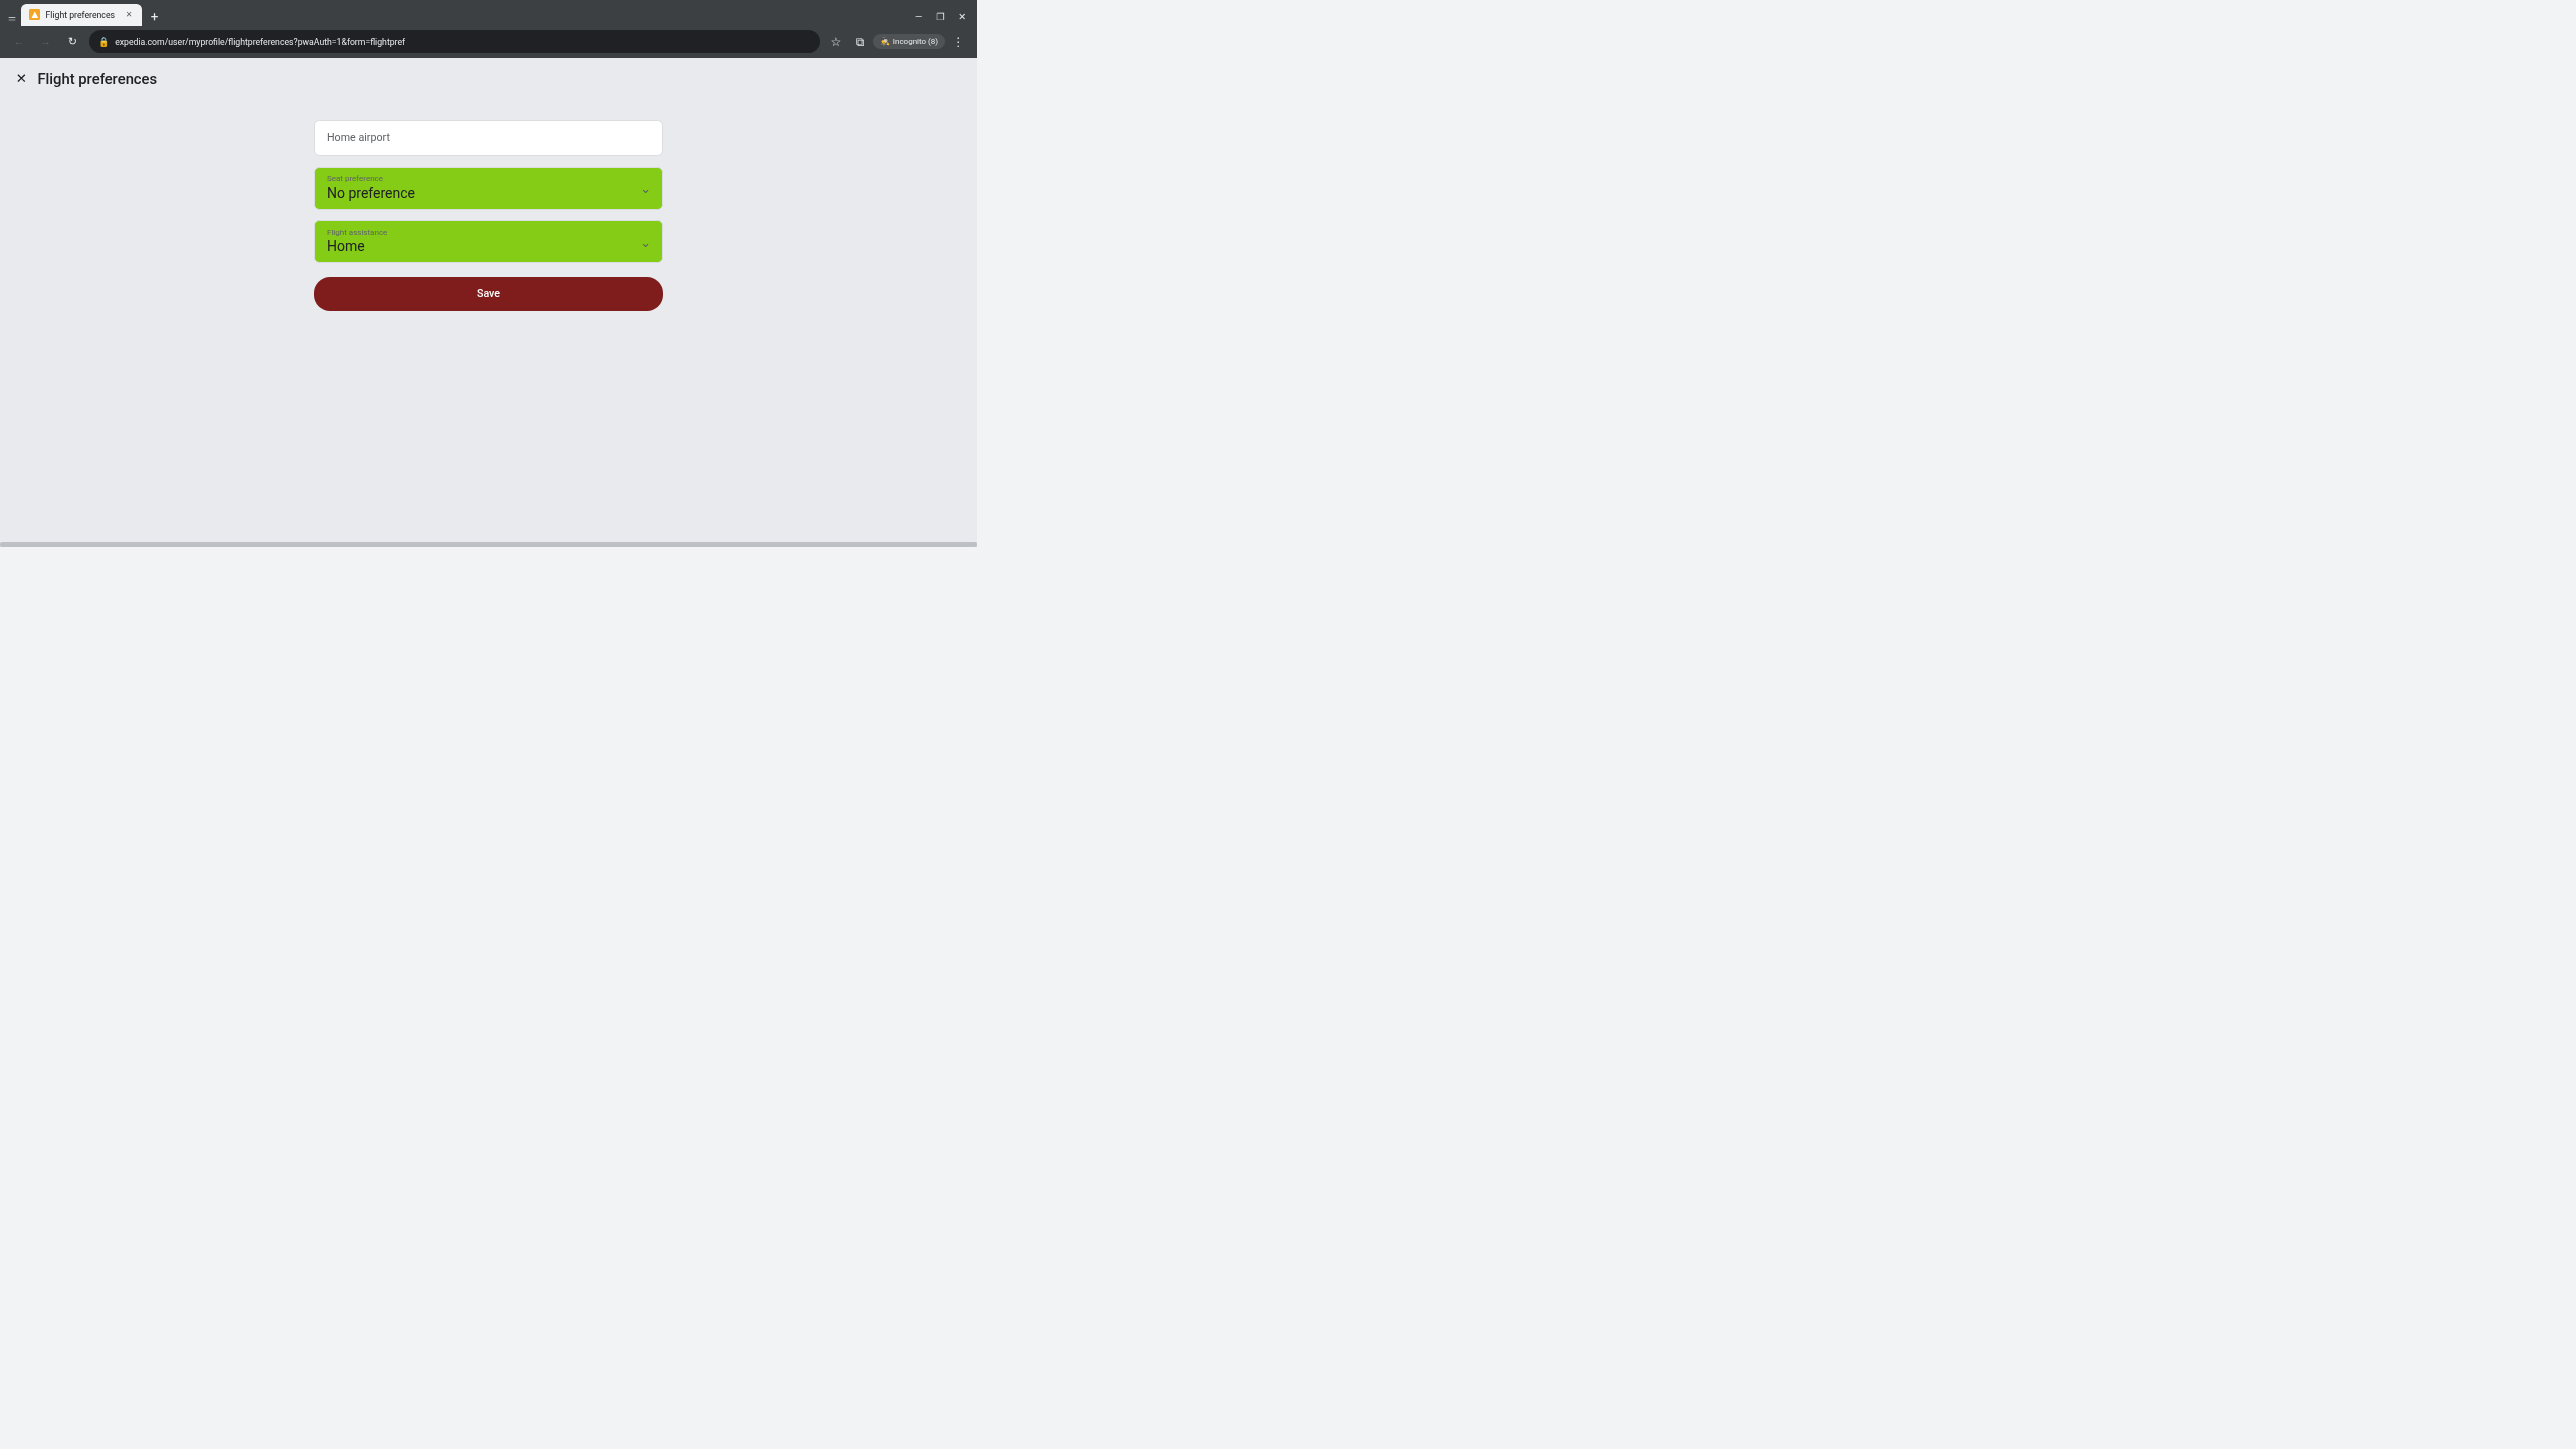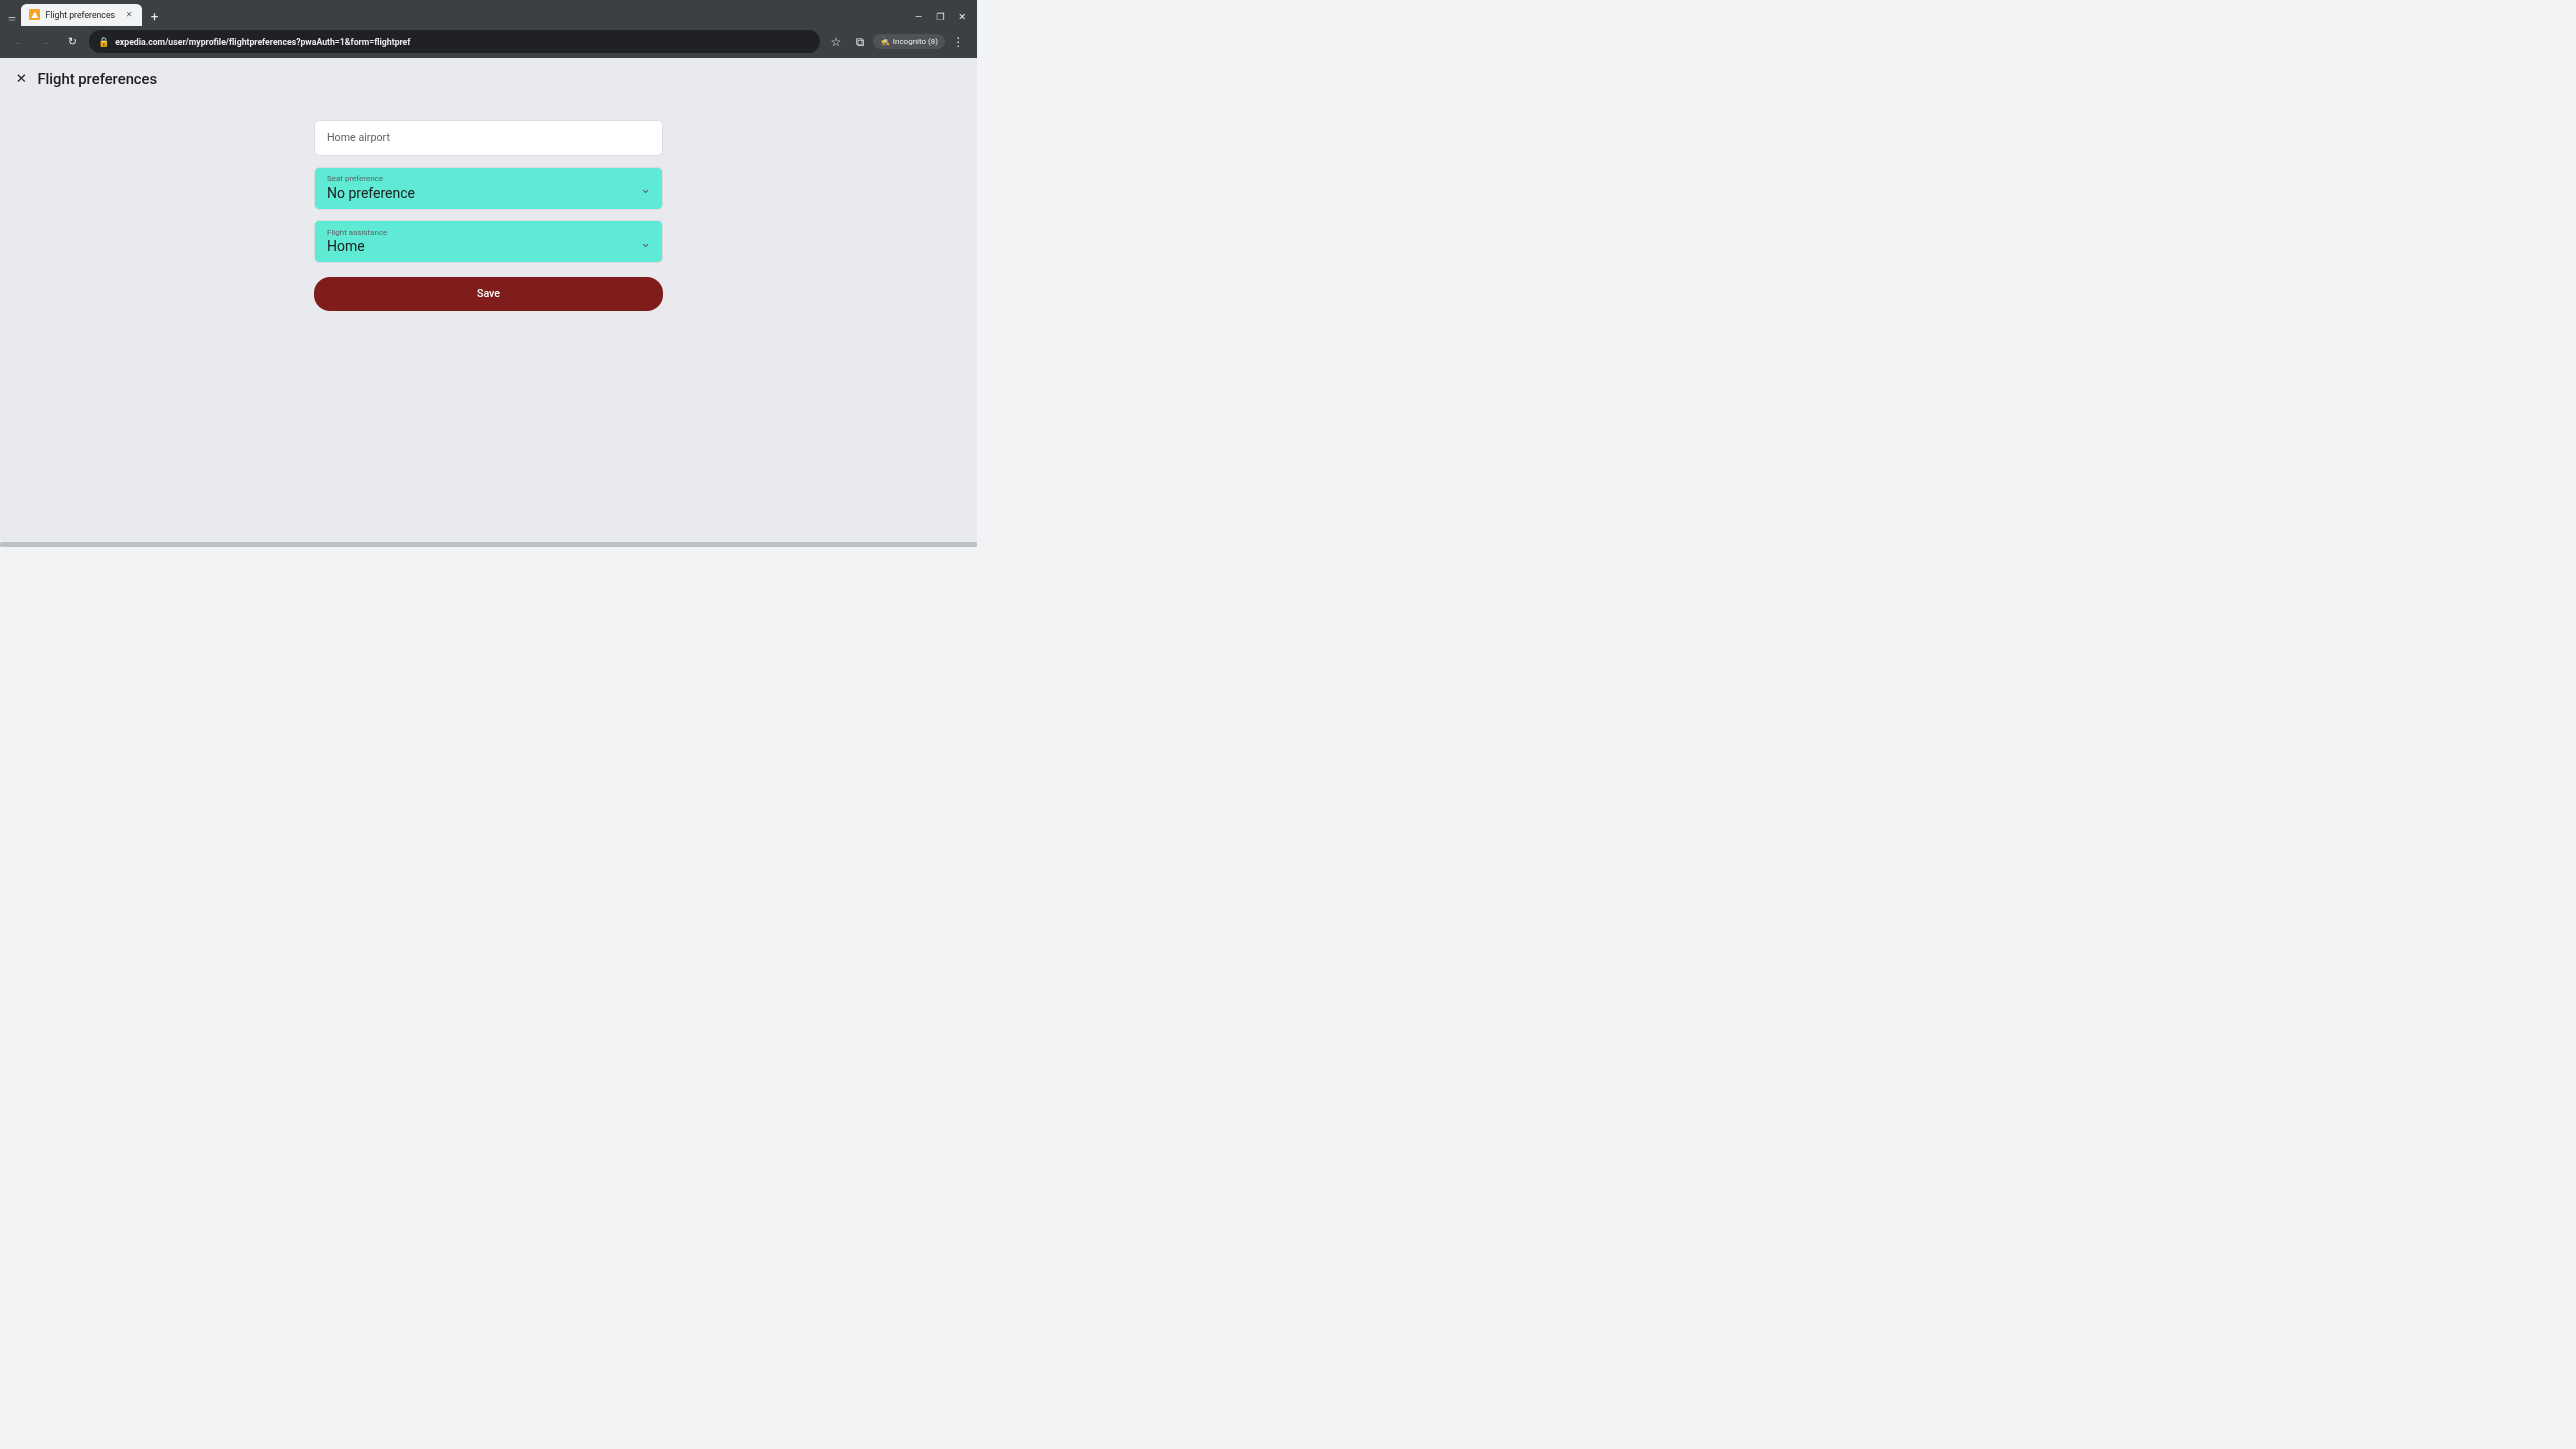--- a/index.html
+++ b/index.html
@@ -174,21 +174,20 @@
 
     .address-lock-icon {
       color: #e8eaed;
       font-size: 9.4px;
     }
 
     .address-text {
       color: #e8eaed;
       font-size: 8.7px;
       flex: 1;
-      font-weight: bold;
     }
 
     .browser-actions {
       display: flex;
       align-items: center;
       gap: 2.7px;
     }
 
     .browser-action-btn {
       width: 21.5px;
@@ -289,21 +288,21 @@
       outline: none;
       font-family: inherit;
     }
 
     .input-field::placeholder {
       color: #5f6368;
     }
 
     .select-wrapper {
       width: 100%;
-      background: #5eead4;
+      background: #84cc16;
       border: 0.7px solid #dadce0;
       border-radius: 5.4px;
       padding: 6.7px 12px 8px;
       position: relative;
       cursor: pointer;
     }
 
     .select-label {
       font-size: 8px;
       color: #5f6368;

